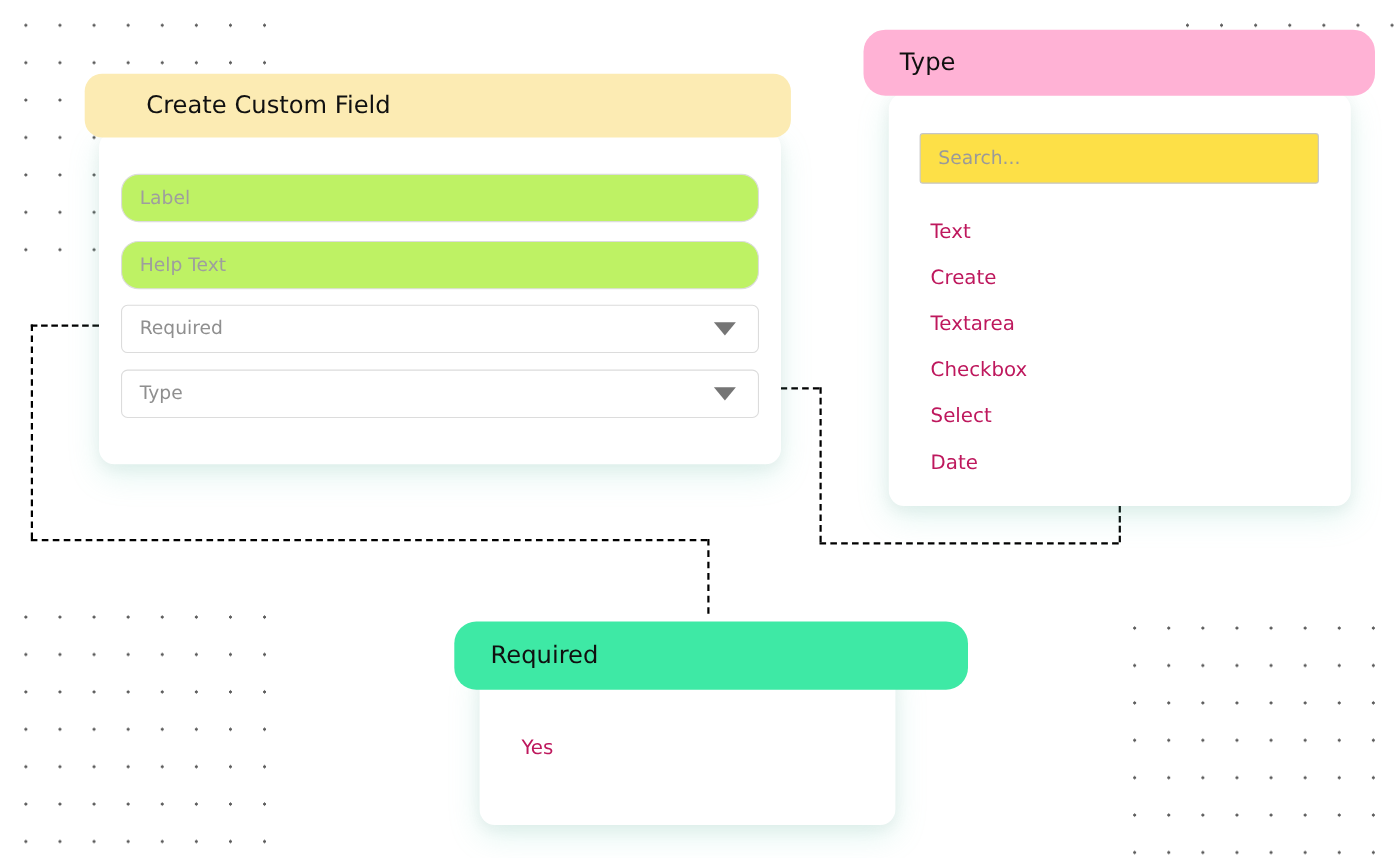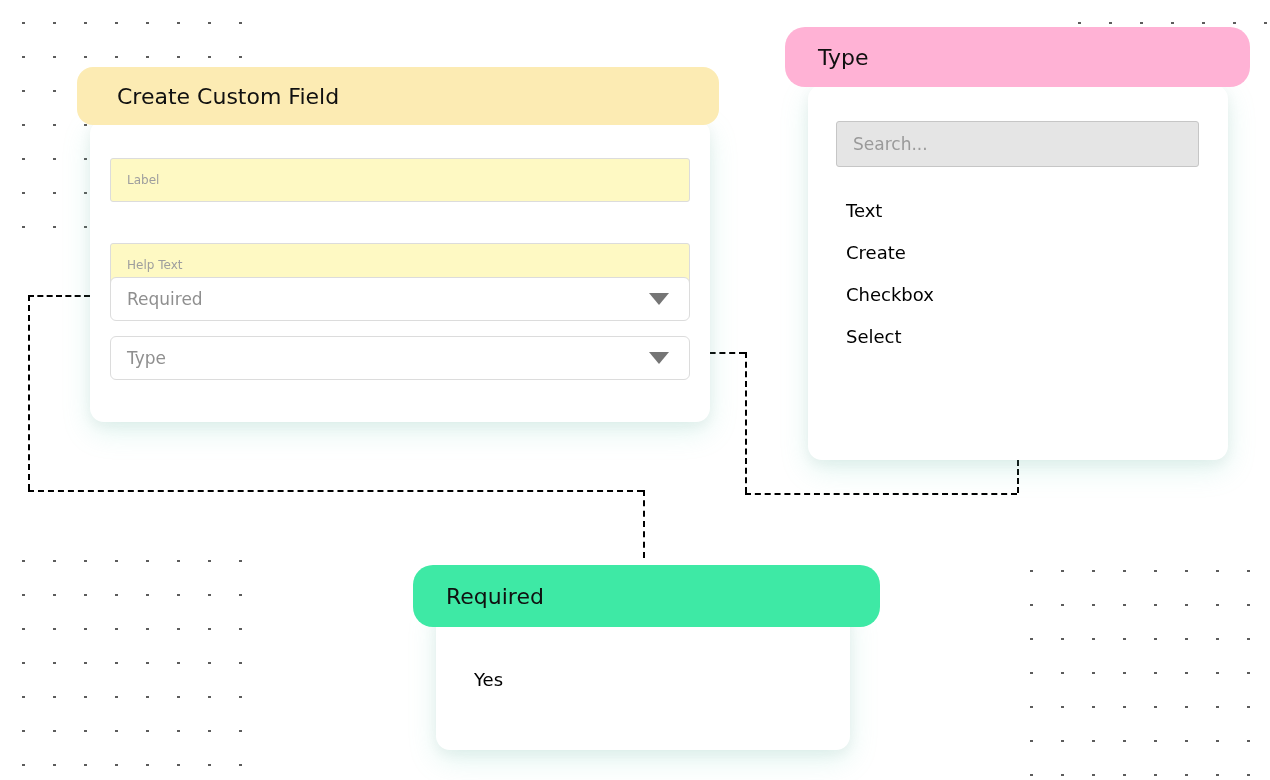--- a/index.html
+++ b/index.html
@@ -31,21 +31,21 @@
   .conn.v { border-left: 2px dashed; width: 0; }
   .teal { border-color: #86e8cb; }
   .pink-line { border-color: #ffc4dd; }
 
   
   .card-header {
     position: absolute;
     z-index: 3;
     display: flex;
     align-items: center;
-    padding-left: 40px;
+    padding-left: 56px;
     box-sizing: border-box;
     font-size: 22px;
     font-weight: 500;
     color: #101010;
   }
   .card-body {
     position: absolute;
     z-index: 2;
     background: #ffffff;
     border-radius: 14px;
@@ -60,28 +60,28 @@
     border-radius: 16px;
   }
   .main-body { left: 90px; top: 120px; width: 620px; height: 302px; }
 
   .field-input {
     position: absolute;
     left: 20px;
     width: 580px;
     height: 44px;
     border: 1px solid #dcdcdc;
-    border-radius: 3px;
+    border-radius: 16px;
     box-sizing: border-box;
     padding: 0 16px;
     font-family: "DejaVu Sans", "Liberation Sans", sans-serif;
-    font-size: 12px;
+    font-size: 17px;
     color: #555;
     outline: none;
-    background: #fef9c3;
+    background: #bef264;
   }
   .field-input::placeholder { color: #9e9e9e; opacity: 1; }
 
   .field-select {
     position: absolute;
     left: 20px;
     width: 580px;
     height: 44px;
     border: 1px solid #dcdcdc;
     border-radius: 6px;
@@ -116,45 +116,45 @@
     left: 28px; top: 36px;
     width: 363px; height: 46px;
     border: 1px solid #c6c6c6;
     border-radius: 3px;
     box-sizing: border-box;
     padding: 0 16px;
     font-family: "DejaVu Sans", "Liberation Sans", sans-serif;
     font-size: 17px;
     color: #555;
     outline: none;
-    background: #e5e5e5;
+    background: #fde047;
   }
   .search-box::placeholder { color: #9a9a9a; opacity: 1; }
 
   .opt-list { position: absolute; left: 0; width: 100%; }
   .type-list { top: 104px; }
   .req-list  { top: 58px; }
   .opt-item {
     height: 42px;
     display: flex;
     align-items: center;
     padding-left: 38px;
     font-size: 18px;
-    color: #000000;
+    color: #be185d;
     cursor: pointer;
   }
 
   
   .hdr-green {
     left: 413px; top: 565px; width: 467px; height: 62px;
     background: #3ee9a5;
     border-radius: 20px;
     padding-left: 33px;
   }
-  .req-body { left: 436px; top: 600px; width: 414px; height: 150px; text-align: right; }
+  .req-body { left: 436px; top: 600px; width: 378px; height: 150px; text-align: right; }
 </style>
 </head>
 <body>
 
 <div id="canvas">
 
   <div class="dots dots-tl"></div>
   <div class="dots dots-tr"></div>
   <div class="dots dots-bl"></div>
   <div class="dots dots-br"></div>
@@ -167,41 +167,43 @@
   <div class="conn h pink-line" style="left:690px; top:352px; width:55px;"></div>
   <div class="conn v pink-line" style="left:745px; top:352px; height:141px;"></div>
   <div class="conn h pink-line" style="left:745px; top:493px; width:272px;"></div>
   <div class="conn v pink-line" style="left:1017px; top:460px; height:33px;"></div>
 
   <div class="card-header hdr-yellow">
     <span>Create Custom Field</span>
   </div>
   <div class="card-body main-body">
     <input class="field-input" style="top: 38px;" type="text" placeholder="Label">
-    <input class="field-input" style="top: 99px; margin-top: 24px;" type="text" placeholder="Help Text">
+    <input class="field-input" style="top: 99px;" type="text" placeholder="Help Text">
     <div class="field-select" style="top:157px;">
       <span>Required</span>
       <span class="chevron"></span>
     </div>
     <div class="field-select" style="top:216px;">
       <span>Type</span>
       <span class="chevron"></span>
     </div>
   </div>
 
   <div class="card-header hdr-pink">
     <span>Type</span>
   </div>
   <div class="card-body type-body">
     <input class="search-box" type="text" placeholder="Search..." style="">
     <div class="opt-list type-list">
       <div class="opt-item">Text</div>
       <div class="opt-item">Create</div>
+      <div class="opt-item">Textarea</div>
       <div class="opt-item">Checkbox</div>
       <div class="opt-item">Select</div>
+      <div class="opt-item">Date</div>
     </div>
   </div>
 
   <div class="card-header hdr-green">
     <span>Required</span>
   </div>
   <div class="card-body req-body">
     <div class="opt-list req-list">
       <div class="opt-item">Yes</div>
     </div>

